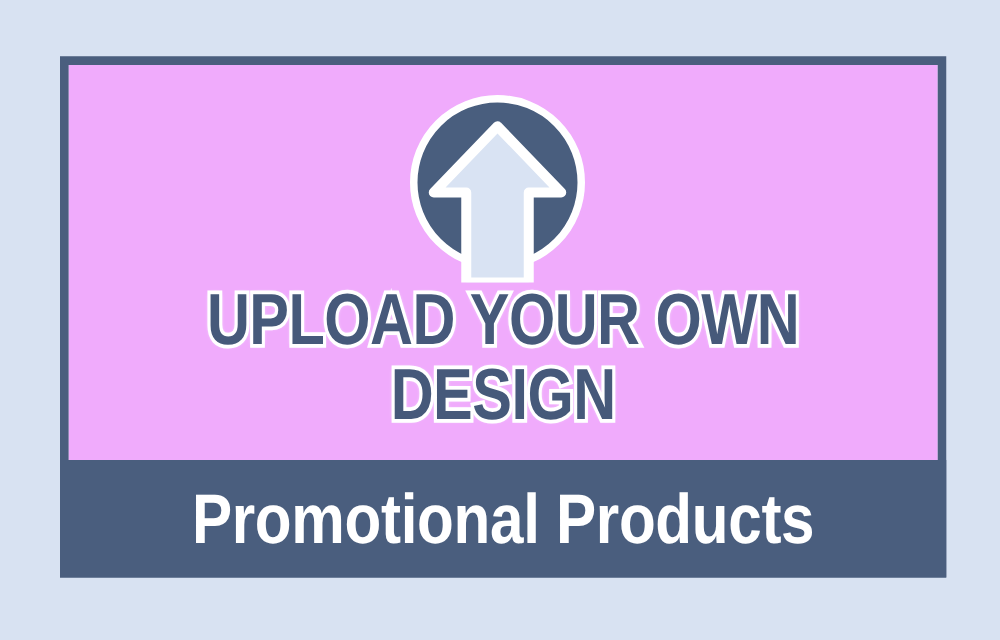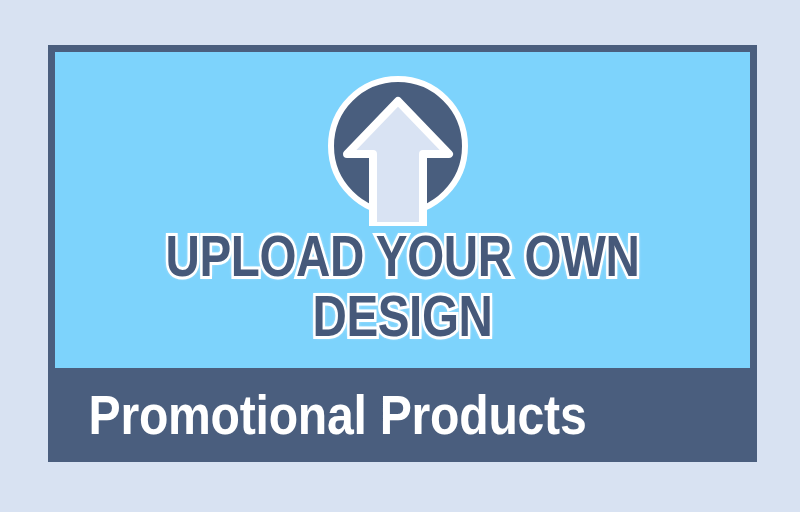--- a/index.html
+++ b/index.html
@@ -32,21 +32,21 @@
     box-sizing: border-box;
     background: #d9e3f3;
     display: flex;
     flex-direction: column;
   }
 
   
   #artwork-panel {
     position: relative;
     flex: 0 0 316px;
-    background: #7dd3fc;
+    background: #f0abfc;
     display: flex;
     flex-direction: column;
     align-items: center;
     box-sizing: border-box;
   }
 
   
   #upload-arrow-icon {
     position: absolute;
     left: 50%;
@@ -89,21 +89,21 @@
   #headline-line-2 {
     margin-top: 3px;
   }
 
   
   #banner {
     flex: 1 1 auto;
     background: #4a5e7e;
     display: flex;
     align-items: center;
-    justify-content: flex-start;
+    justify-content: center;
     margin: 0 -7px -7px -7px;
     position: relative;
     z-index: 2;
   }
 
   #banner-title {
     font-family: "Liberation Sans Narrow", "Liberation Sans", sans-serif;
     font-weight: 700;
     font-size: 56px;
     color: #ffffff;

